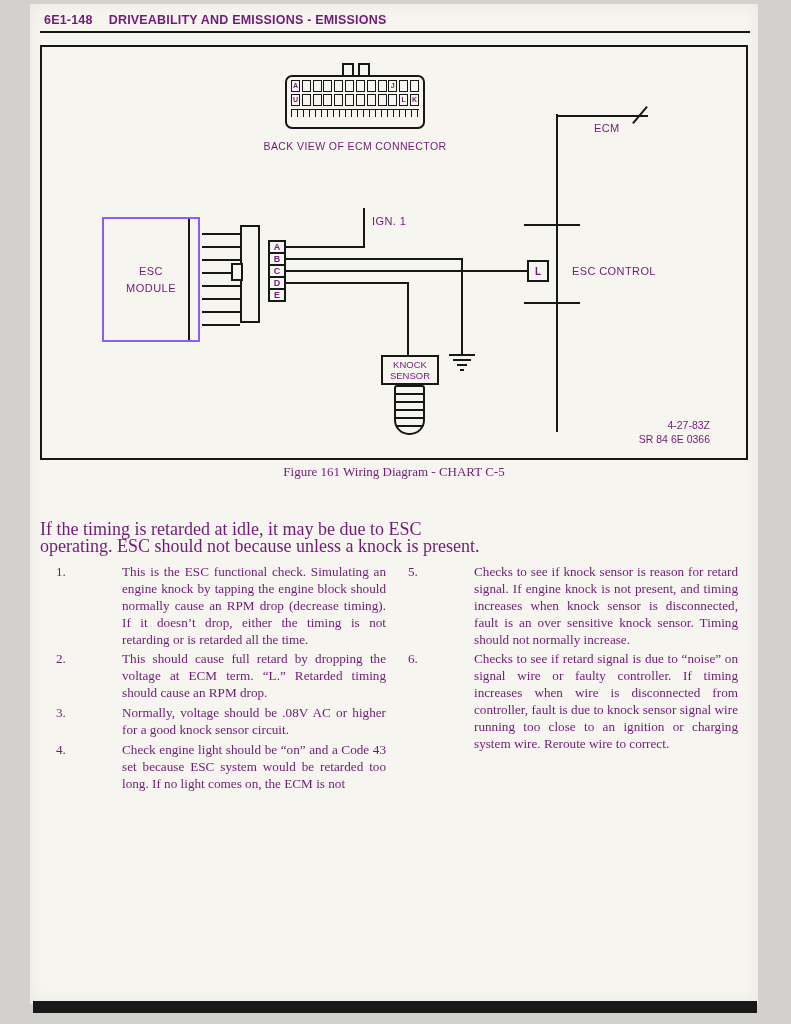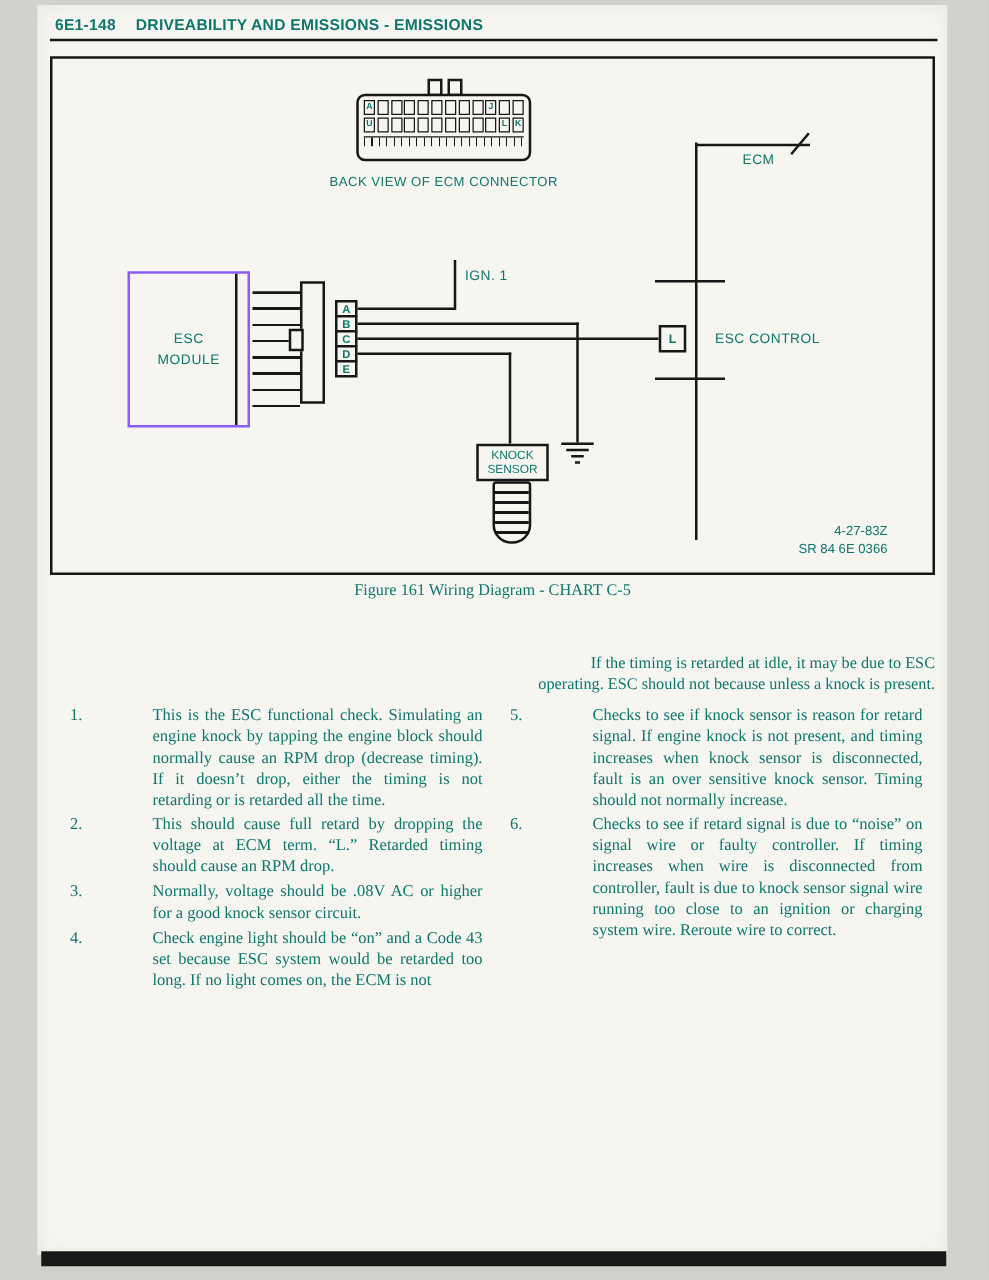--- a/index.html
+++ b/index.html
@@ -1,20 +1,20 @@
 <!DOCTYPE html>
 <html><head>
 <meta charset="utf-8">
 <style>
   * { box-sizing: border-box; }
   body { margin:0; background:#b8b7b4; }
   .scan {
     position:relative; width:791px; height:1024px;
     background:#d2d1ce; overflow:hidden;
-    font-family:"Liberation Sans", sans-serif; color:#0f766e;
+    font-family:"Liberation Sans", sans-serif; color:#701a75;
   }
   .paper {
     position:absolute; left:30px; top:4px; width:728px; height:1000px;
     background:#f6f5f0; box-shadow: inset 0 0 18px rgba(0,0,0,0.06);
   }
   .bottom-bar { position:absolute; left:33px; top:1001px; width:724px; height:12px; background:#181818; }
 
   .header { position:absolute; left:44px; top:13px; display:flex; gap:16px;
     font-size:12.5px; font-weight:bold; letter-spacing:0.2px; }
   .header-rule { position:absolute; left:40px; top:31px; width:710px; height:2px; background:#171717; }
@@ -70,22 +70,22 @@
   .slash { position:absolute; left:597px; top:57px; width:2px; height:22px;
     background:#171717; transform:rotate(40deg); }
 
   .stamp { position:absolute; left:540px; top:371px; width:128px; text-align:right;
     font-size:10.5px; line-height:14px; }
 
   .figure-caption { position:absolute; left:40px; top:464px; width:708px; text-align:center;
     font-family:"Liberation Serif", serif; font-size:13px; }
   .chart-title { position:absolute; left:30px; top:485px; width:728px; text-align:center;
     font-size:16px; font-weight:bold; letter-spacing:0.2px; margin:0; }
-  .intro { position:absolute; left:40px; top:521px; width:708px; text-align:right;
-    font-family:"Liberation Serif", serif; font-size:13px; line-height:17px; }
+  .intro { position:absolute; left:40px; top:521px; width:708px; text-align:left;
+    font-family:"Liberation Serif", serif; font-size:18px; line-height:17px; }
 
   .steps { position:absolute; left:56px; top:564px; width:682px;
     display:grid; grid-template-columns:1fr 1fr; column-gap:22px;
     font-family:"Liberation Serif", serif; font-size:13.2px; line-height:1.28; }
   .step { display:flex; margin-bottom:3px; }
   .step .num { flex:0 0 26px; }
   .step .txt { flex:1; text-align:justify;margin-left:40px; }
 </style>
 </head>
 <body>

